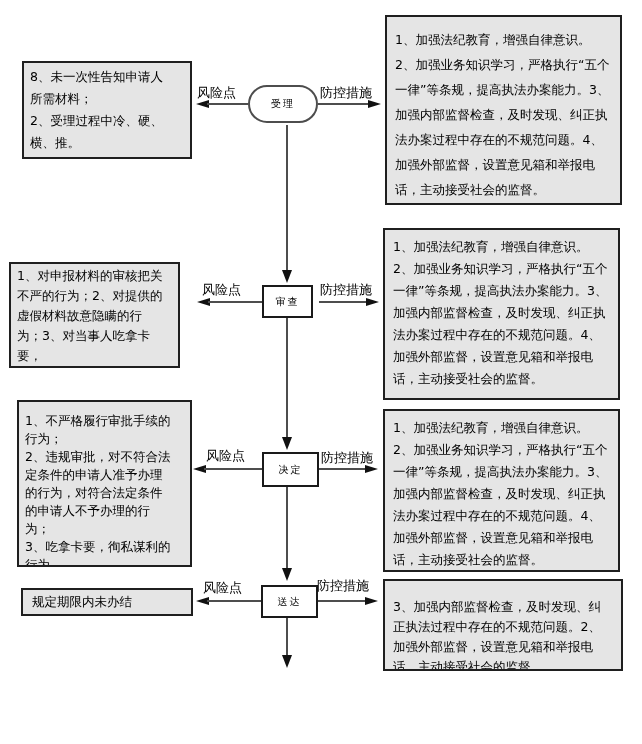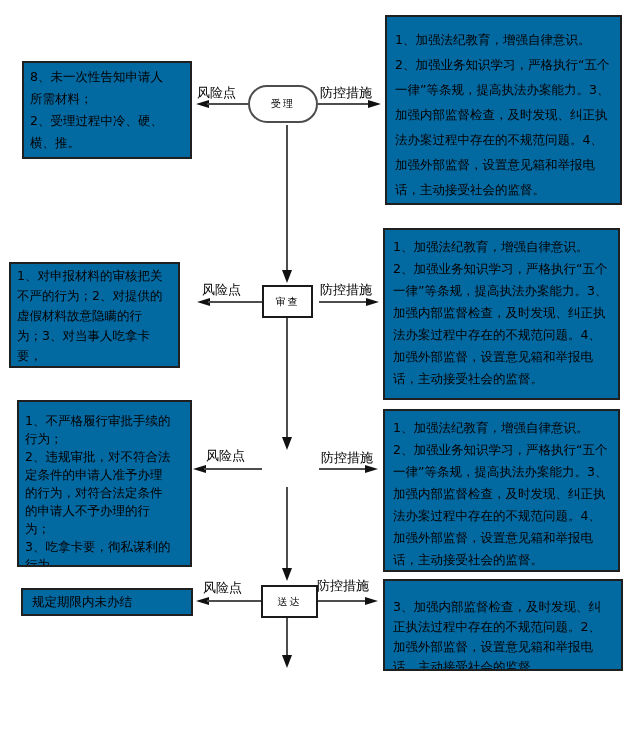--- a/index.html
+++ b/index.html
@@ -6,21 +6,21 @@
   #canvas{
     position:relative;
     width:642px;height:744px;
     background:#ffffff;
     font-family:"DejaVu Sans", sans-serif;
     color:#000;
   }
   .box{
     position:absolute;
     border:2px solid #1f1f1f;
-    background:#0369a1;
+    background:#e5e5e5;
     box-sizing:border-box;
     font-size:12.5px;
     white-space:pre-line;
     overflow:hidden;
   }
   .lb1{left:22px;top:61px;width:170px;height:98px;line-height:22px;padding:3px 6px;}
   .lb2{left:9px;top:262px;width:171px;height:106px;line-height:20px;padding:2px 6px;}
   .lb3{left:17px;top:400px;width:175px;height:167px;line-height:18px;padding:10px 6px;}
   .lb4{left:21px;top:588px;width:172px;height:28px;line-height:22px;padding:1px 0 1px 9px;white-space:nowrap;}
   .rb1{left:385px;top:15px;width:237px;height:190px;line-height:25px;padding:10px 8px;}
@@ -82,20 +82,21 @@
   <div class="box rb1">1、加强法纪教育，增强自律意识。
 2、加强业务知识学习，严格执行“五个一律”等条规，提高执法办案能力。3、加强内部监督检查，及时发现、纠正执法办案过程中存在的不规范问题。4、加强外部监督，设置意见箱和举报电话，主动接受社会的监督。</div>
   <div class="box rb2">1、加强法纪教育，增强自律意识。
 2、加强业务知识学习，严格执行“五个一律”等条规，提高执法办案能力。3、加强内部监督检查，及时发现、纠正执法办案过程中存在的不规范问题。4、加强外部监督，设置意见箱和举报电话，主动接受社会的监督。</div>
   <div class="box rb3">1、加强法纪教育，增强自律意识。
 2、加强业务知识学习，严格执行“五个一律”等条规，提高执法办案能力。3、加强内部监督检查，及时发现、纠正执法办案过程中存在的不规范问题。4、加强外部监督，设置意见箱和举报电话，主动接受社会的监督。</div>
   <div class="box rb4">3、加强内部监督检查，及时发现、纠正执法过程中存在的不规范问题。2、加强外部监督，设置意见箱和举报电话，主动接受社会的监督。</div>
 
   <div class="node stadium n-accept">受理</div>
   <div class="node rect n-review">审查</div>
+  <div class="node rect n-decide">决定</div>
   <div class="node rect n-deliver">送达</div>
 
   <div>
     <div class="shaft-v" style="left:286px;top:125px;height:145px;"></div>
     <div class="head-down" style="left:282px;top:270px;"></div>
   </div>
   <div>
     <div class="shaft-v" style="left:286px;top:318px;height:119px;"></div>
     <div class="head-down" style="left:282px;top:437px;"></div>
   </div>

